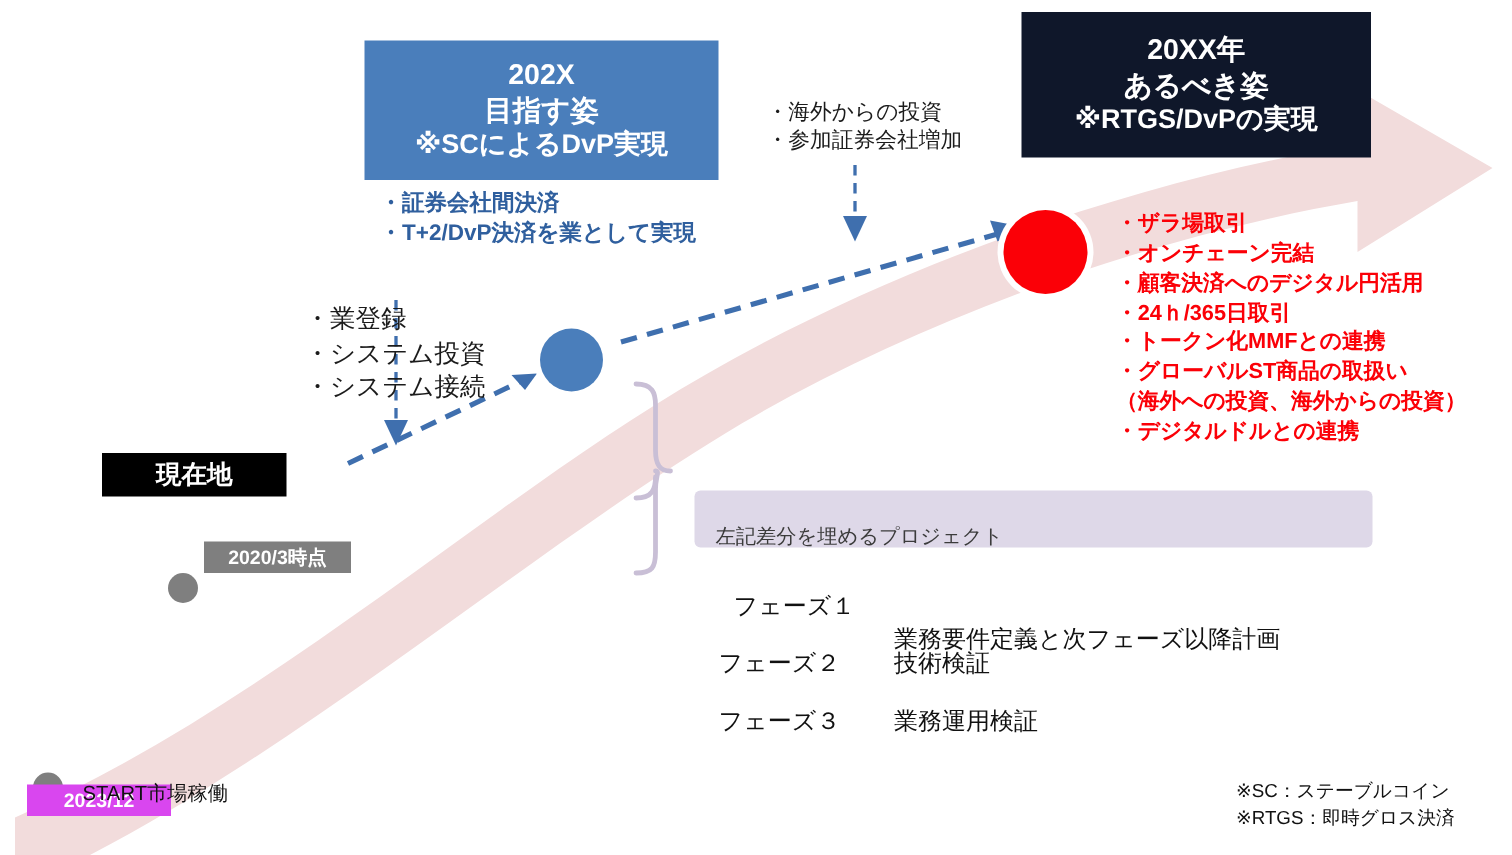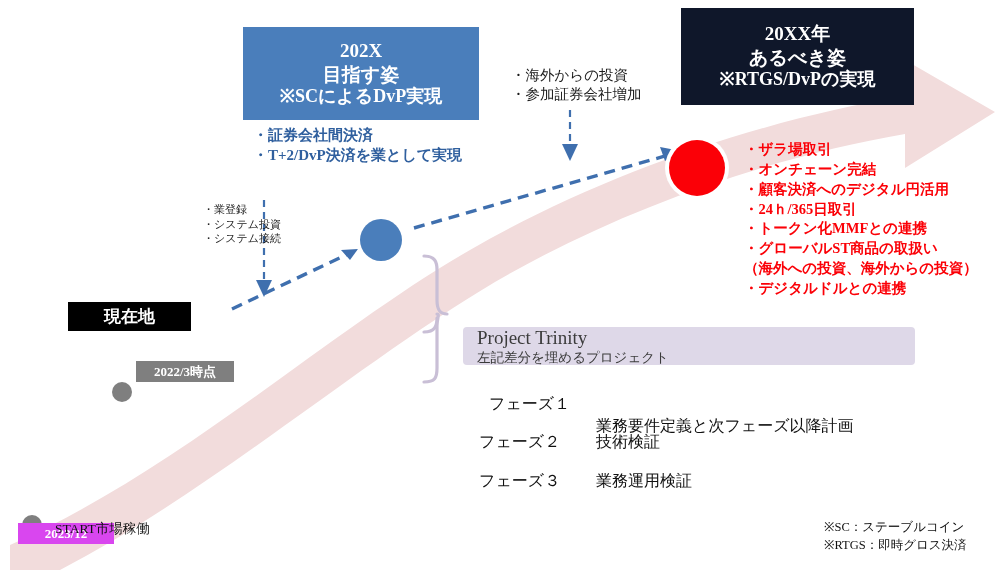--- a/index.html
+++ b/index.html
@@ -3,40 +3,40 @@
 <meta charset="utf-8">
 <style>
   html,body{margin:0;padding:0;}
   body{
     width:1008px;height:570px;
     background:#ffffff;
     font-family:"Liberation Sans","DejaVu Sans",sans-serif;
     position:relative;overflow:hidden;
     color:#111;
   }
-  .stage{position:absolute;left:0;top:0;width:960px;height:570px;font-family:Liberation Serif, serif;}
+  .stage{position:absolute;left:0;top:0;width:960px;height:570px;}
   .svg-layer{position:absolute;left:0;top:0;width:1008px;height:570px;}
 
   
   .goalbox{
     position:absolute;text-align:center;color:#fff;
     font-weight:700;line-height:1.22;
     display:flex;flex-direction:column;justify-content:center;align-items:center;
   }
   #blue-box{left:243px;top:27px;width:236px;height:93px;background:#4a7ebb;font-size:18px;}
   #red-box{left:681px;top:8px;width:233px;height:97px;background:#0f172a;font-size:18px;}
   .goalbox .l1{font-size:19px;}
   .goalbox .l2{font-size:19px;}
   .goalbox .l3{font-size:18px;}
 
   
   .tblock{position:absolute;line-height:1.33;white-space:pre;}
   #blue-note{left:253px;top:126px;color:#2f5f9e;font-size:15px;font-weight:700;}
   #mid-note{left:511px;top:66px;color:#1b1b1b;font-size:14.5px;}
-  #left-note{left:203px;top:202px;color:#1b1b1b;font-size:11px;}
+  #left-note{left:203px;top:202px;color:#1b1b1b;font-size:17px;}
   #red-list{left:744px;top:116px;color:#fb0007;font-size:14.5px;font-weight:700;line-height:1.37;margin-top:24px;}
 
   
   .badge{
     position:absolute;color:#fff;font-weight:700;
     display:flex;align-items:center;justify-content:center;
   }
   #now-badge{left:68px;top:302px;width:123px;height:29px;background:#000;font-size:17px;}
   #badge-2025{left:136px;top:361px;width:98px;height:21px;background:#7f7f7f;font-size:13px;}
   #badge-2023{left:18px;top:482px;width:96px;height:21px;background:#d946ef;font-size:13px;margin-top:41px;}
@@ -134,27 +134,26 @@
   <div class="tblock" id="red-list">・ザラ場取引
 ・オンチェーン完結
 ・顧客決済へのデジタル円活用
 ・24ｈ/365日取引
 ・トークン化MMFとの連携
 ・グローバルST商品の取扱い
 （海外への投資、海外からの投資）
 ・デジタルドルとの連携</div>
 
   <div class="badge" id="now-badge">現在地</div>
-  <div class="badge" id="badge-2025">2022/3時点</div>
+  <div class="badge" id="badge-2025">2020/3時点</div>
   <div class="badge" id="badge-2023">2023/12</div>
   <div id="start-label">START市場稼働</div>
 
 
   <div id="trinity-banner"></div>
-  <div id="trinity-title">Project Trinity</div>
   <div id="trinity-sub">左記差分を埋めるプロジェクト</div>
 
   <div class="phase-name" id="p1n">フェーズ１</div>
   <div class="phase-desc" id="p1d">業務要件定義と次フェーズ以降計画</div>
   <div class="phase-name" id="p2n">フェーズ２</div>
   <div class="phase-desc" id="p2d">技術検証</div>
   <div class="phase-name" id="p3n">フェーズ３</div>
   <div class="phase-desc" id="p3d">業務運用検証</div>
 
   <div id="footnotes">※SC：ステーブルコイン

